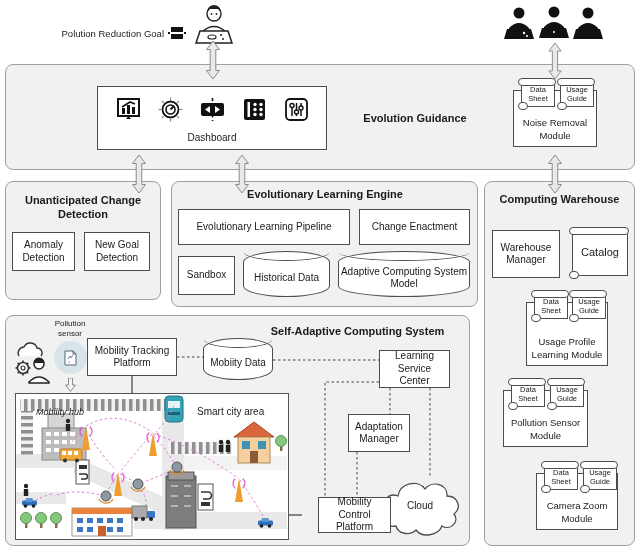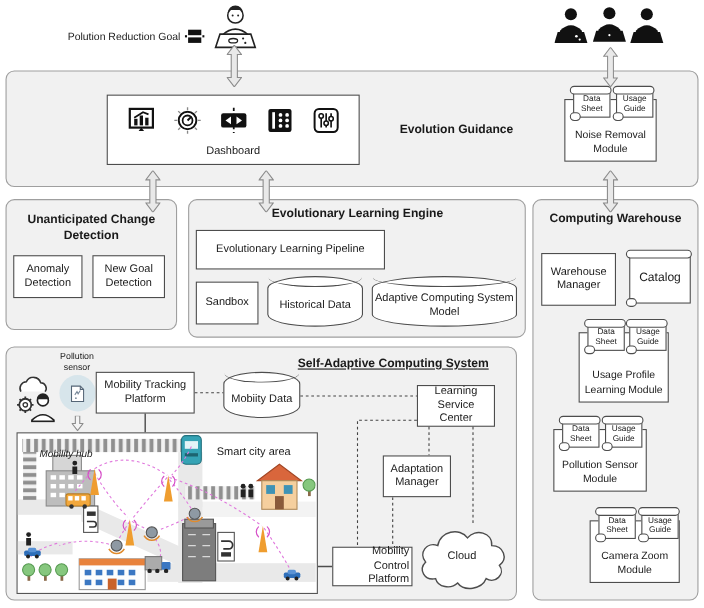--- a/index.html
+++ b/index.html
@@ -179,20 +179,21 @@
   <div class="scroll" style="left:560px;top:81px;">Usage Guide</div>
 
   <div class="panel" style="left:5px;top:181px;width:156px;height:119px;"></div>
   <div class="ptitle" style="left:15px;top:194px;width:136px;">Unanticipated Change Detection</div>
   <div class="wbox" style="left:12px;top:232px;width:63px;height:39px;">Anomaly Detection</div>
   <div class="wbox" style="left:84px;top:232px;width:66px;height:39px;">New Goal Detection</div>
 
   <div class="panel" style="left:171px;top:181px;width:307px;height:126px;"></div>
   <div class="ptitle" style="left:211px;top:188px;width:228px;">Evolutionary Learning Engine</div>
   <div class="wbox" style="left:178px;top:209px;width:172px;height:36px;">Evolutionary Learning Pipeline</div>
+  <div class="wbox" style="left:359px;top:209px;width:111px;height:36px;">Change Enactment</div>
   <div class="wbox" style="left:178px;top:256px;width:57px;height:39px;">Sandbox</div>
   <div class="cyl" style="left:243px;top:251px;width:87px;height:46px;">Historical Data</div>
   <div class="cyl" style="left:338px;top:251px;width:132px;height:46px;">Adaptive Computing System Model</div>
 
   <div class="panel" style="left:484px;top:181px;width:151px;height:365px;"></div>
   <div class="ptitle" style="left:489px;top:193px;width:141px;">Computing Warehouse</div>
   <div class="wbox" style="left:492px;top:230px;width:68px;height:48px;">Warehouse Manager</div>
   <div class="scroll" style="left:572px;top:230px;width:56px;height:46px;font-size:11px;display:flex;align-items:center;justify-content:center;">Catalog</div>
 
   <div class="modbox" style="left:526px;top:302px;width:82px;height:64px;">
@@ -207,21 +208,21 @@
   <div class="scroll" style="left:511px;top:381px;">Data Sheet</div>
   <div class="scroll" style="left:550px;top:381px;">Usage Guide</div>
 
   <div class="modbox" style="left:536px;top:473px;width:82px;height:57px;">
     <span>Camera Zoom Module</span>
   </div>
   <div class="scroll" style="left:544px;top:464px;">Data Sheet</div>
   <div class="scroll" style="left:583px;top:464px;">Usage Guide</div>
 
   <div class="panel" style="left:5px;top:315px;width:465px;height:231px;"></div>
-  <div class="ptitle" style="left:250px;top:325px;width:215px;text-decoration:underline;">Self-Adaptive Computing System</div>
+  <div class="ptitle" style="left:250px;top:325px;width:215px;">Self-Adaptive Computing System</div>
 
   <div class="lbl" style="left:42px;top:319px;width:56px;font-size:8px;text-align:center;line-height:1.25;">Pollution sensor</div>
 
   <span class="lbl" style="left:13px;top:342px;">
     <svg width="40" height="42" viewBox="0 0 40 42">
       <path d="M6,14 a6,6 0 0 1 5,-9 a7,7 0 0 1 13,1 a5,5 0 0 1 4,8" fill="#fff" stroke="#333" stroke-width="1.4"></path>
       <circle cx="10" cy="26" r="5.5" fill="#fff" stroke="#333" stroke-width="1.6"></circle>
       <circle cx="10" cy="26" r="2" fill="none" stroke="#333" stroke-width="1.2"></circle>
       <g stroke="#333" stroke-width="1.6">
           <line x1="10" y1="18.5" x2="10" y2="21"></line>
@@ -251,21 +252,21 @@
   <span class="arrow" style="left:65px;top:378px;">
     <svg width="11" height="14" viewBox="0 0 11 14">
         <polygon points="3.5,0 7.5,0 7.5,7 10.5,7 5.5,13.5 0.5,7 3.5,7" fill="#f4f4f4" stroke="#8c8c8c" stroke-width="1"></polygon>
       </svg>
   </span>
 
   <div class="wbox" style="left:87px;top:338px;width:90px;height:38px;">Mobility Tracking Platform</div>
   <div class="cyl" style="left:203px;top:338px;width:70px;height:42px;">Mobiity Data</div>
   <div class="wbox" style="left:348px;top:414px;width:62px;height:38px;z-index:2;">Adaptation Manager</div>
   <div class="wbox" style="left:379px;top:350px;width:71px;height:38px;">Learning Service Center</div>
-  <div class="wbox" style="left:302px;top:497px;width:73px;height:36px;z-index:2;text-align:right;">Mobility Control Platform</div>
+  <div class="wbox" style="left:318px;top:497px;width:73px;height:36px;z-index:2;">Mobility Control Platform</div>
 
   <span class="lbl" style="left:376px;top:470px;">
     <svg width="88" height="72" viewBox="0 0 88 72">
       <path d="M20,56 C10,58 4,48 11,41 C4,33 12,22 22,26 C24,13 42,9 49,19 C56,10 72,14 71,26 C82,26 86,38 78,44 C84,52 74,61 66,56 C62,66 46,68 40,60 C34,66 22,64 20,56 Z" fill="#fff" stroke="#4d4d4d" stroke-width="1.3"></path>
     </svg>
   </span>
   <div class="lbl" style="left:376px;top:500px;width:88px;text-align:center;font-size:10px;">Cloud</div>
 
   <div class="lbl" style="left:15px;top:393px;width:274px;height:147px;background:#fff;border:1.3px solid #555;box-sizing:border-box;">
     <svg width="271" height="144" viewBox="0 0 271 144">

